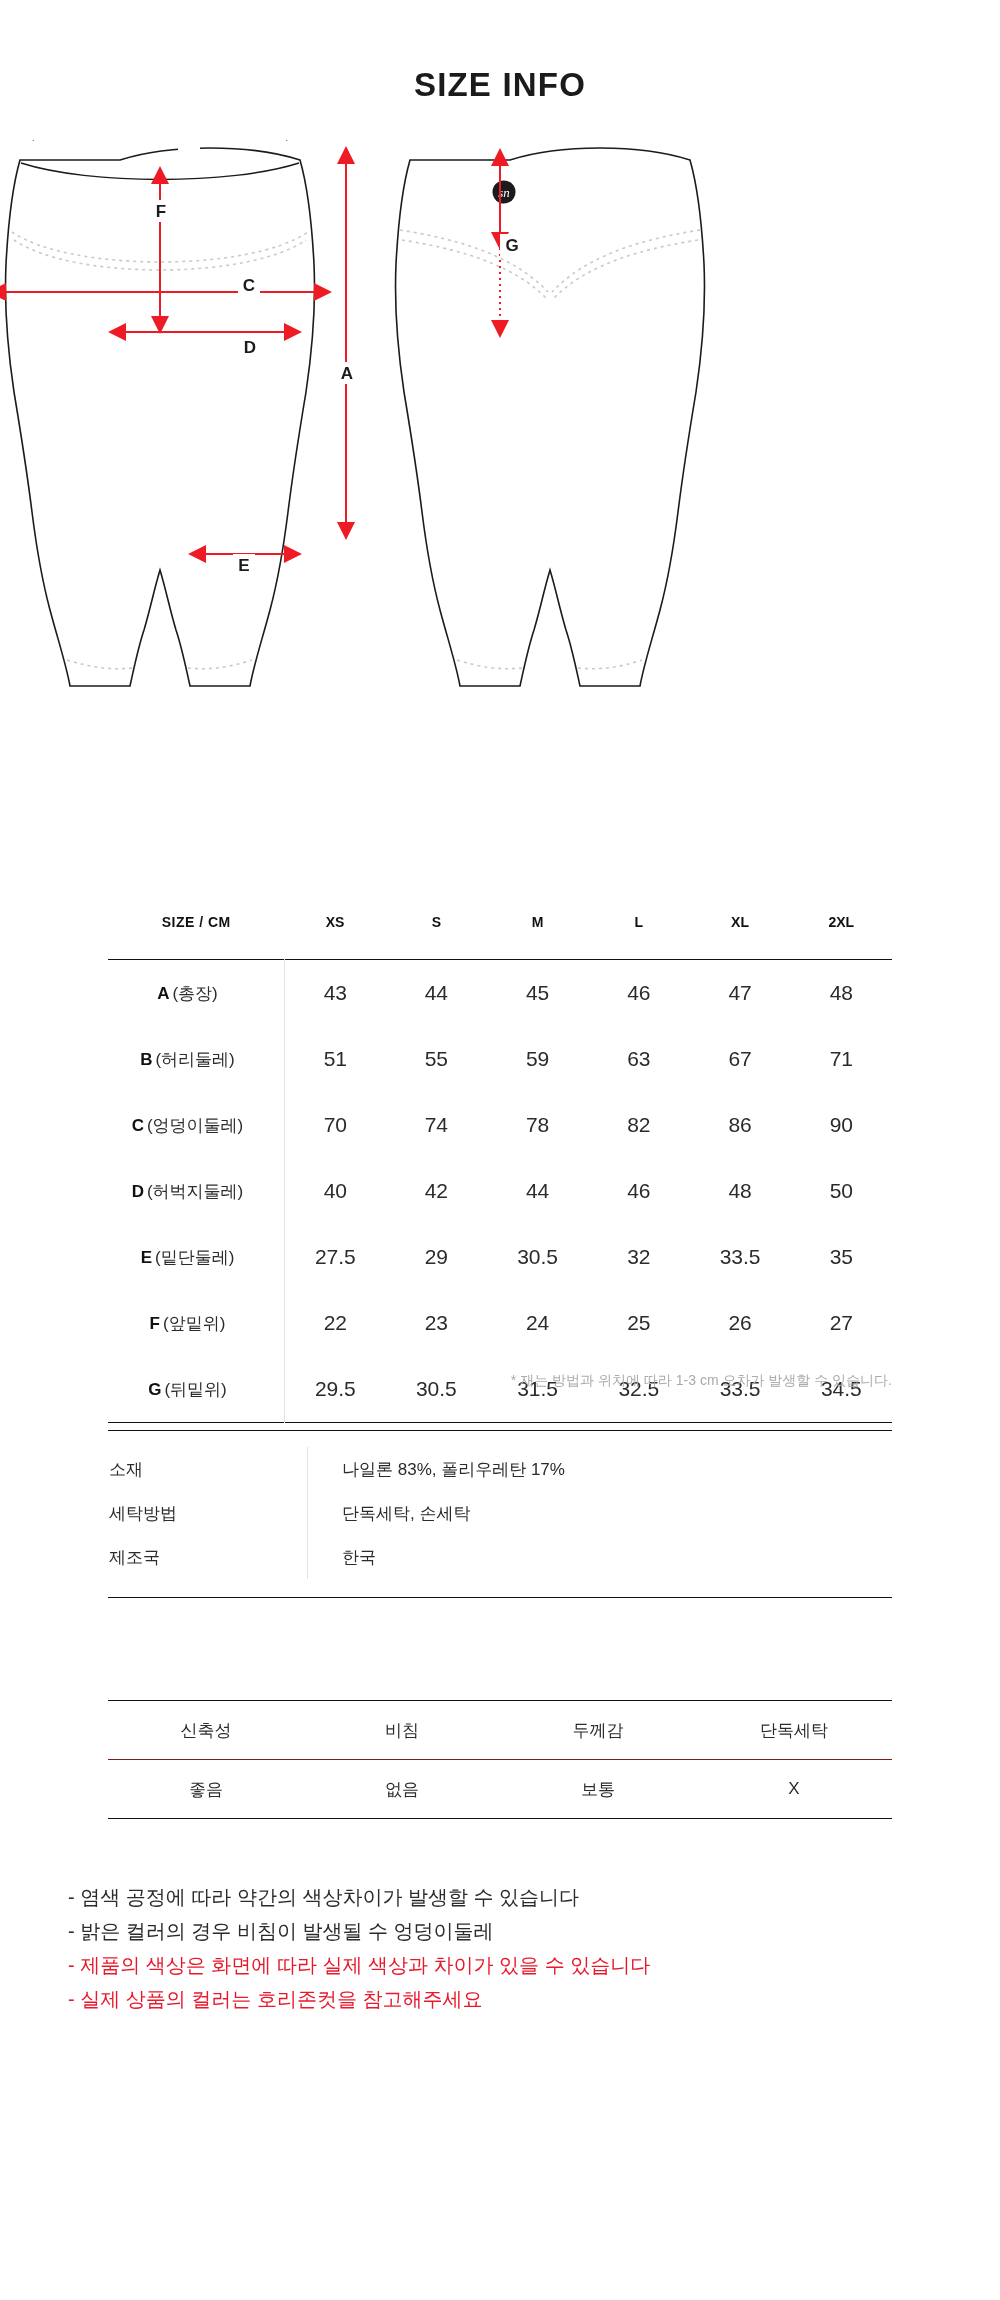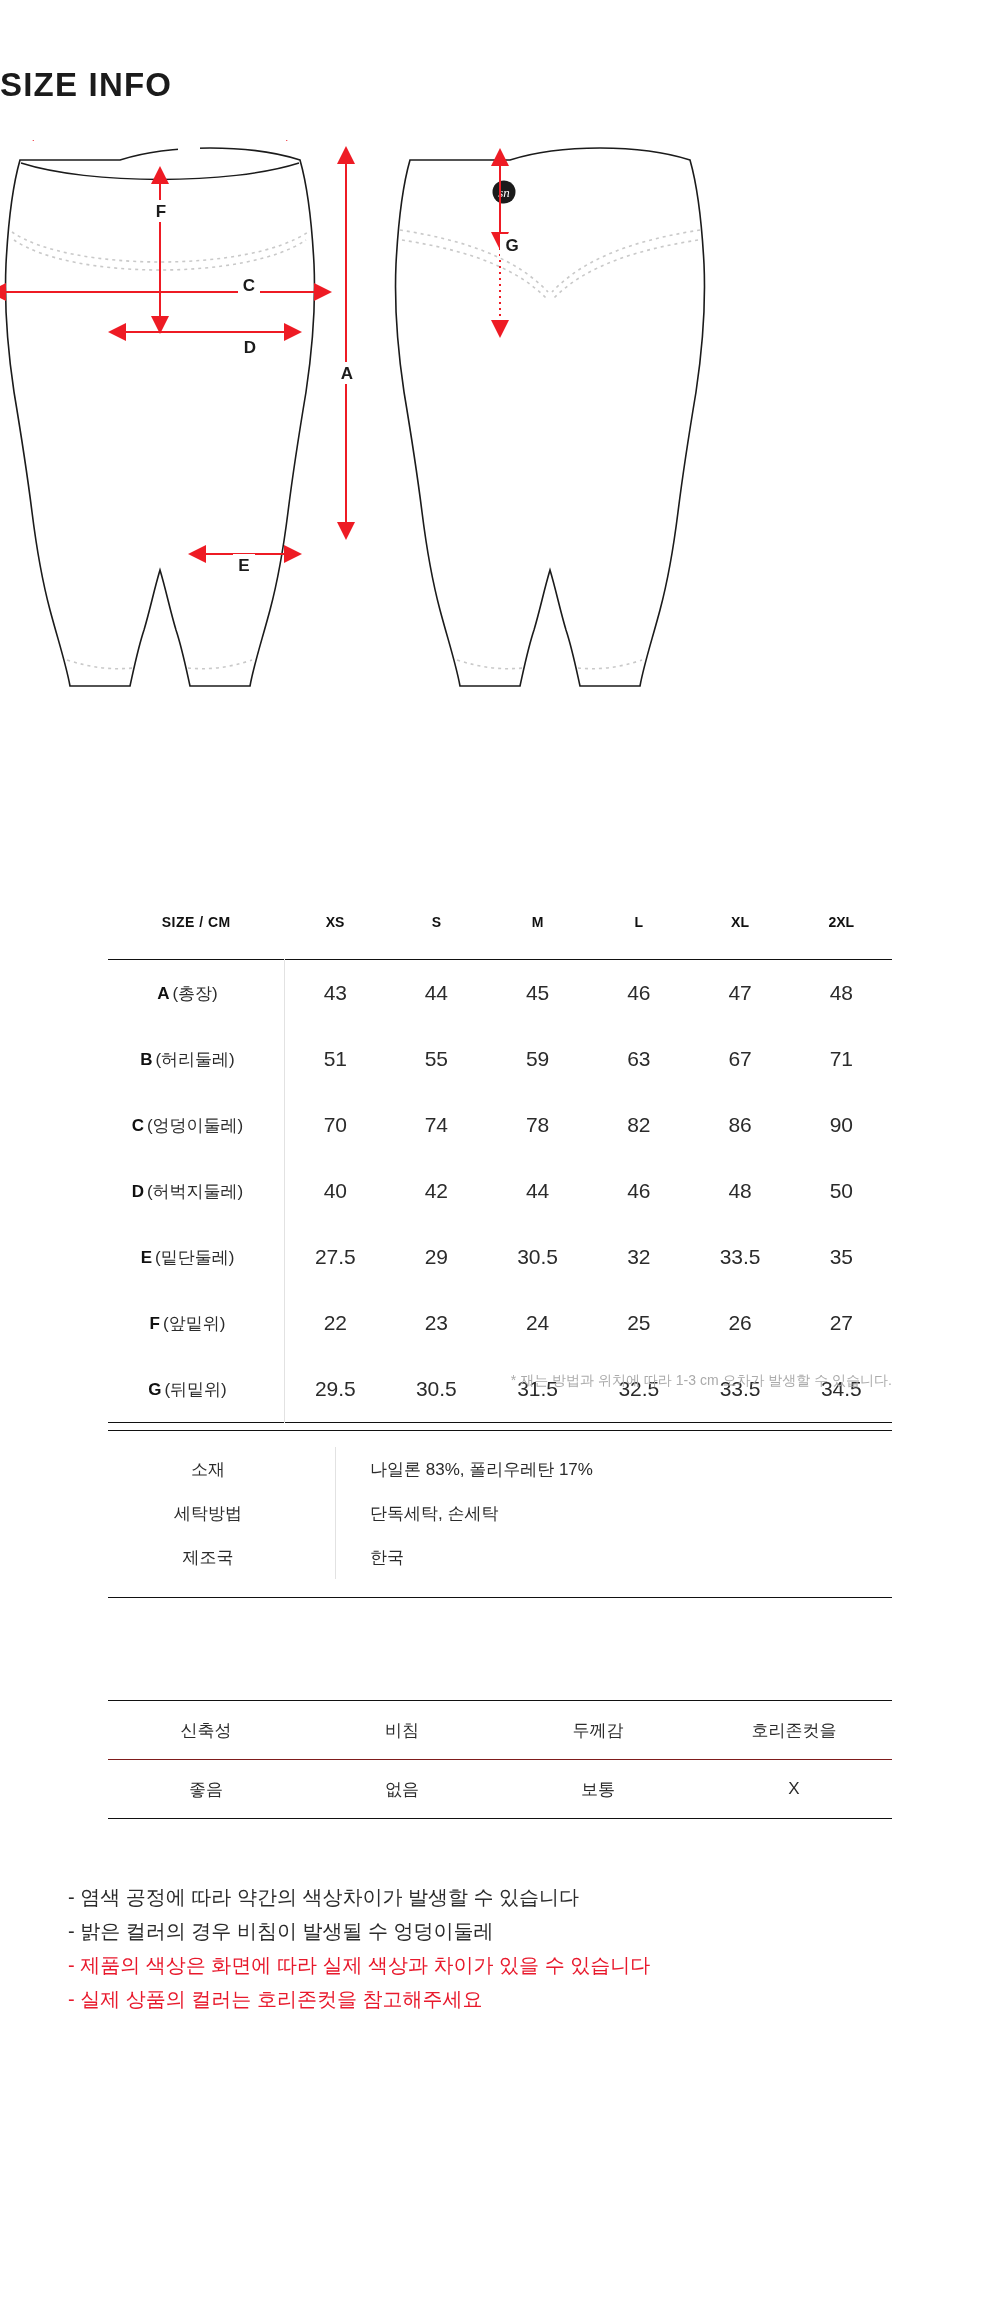--- a/index.html
+++ b/index.html
@@ -20,21 +20,21 @@
     height: 2300px;
     overflow: hidden;
   }
 
   
   .title {
     position: absolute;
     top: 66px;
     left: 0;
     width: 1000px;
-    text-align: left;
+    text-align: center;
     font-size: 33px;
     font-weight: bold;
     letter-spacing: 1.2px;
     color: #1b1b1b;
   }
 
   
   .diagram {
     position: absolute;
     top: 140px;
@@ -124,23 +124,23 @@
     table-layout: fixed;
   }
   table.spec-table td {
     font-size: 17px;
     height: 42px;
     vertical-align: middle;
     color: #2b2b2b;
   }
   table.spec-table td.spec-key {
     width: 198px;
-    text-align: center;
+    text-align: left;
     border-right: 1px solid #e2e2e2;
-    padding-right: 28px;
+    padding-right: 0;
   }
   table.spec-table td.spec-val {
     padding-left: 34px;
     text-align: left;
   }
 
   
   .prop-wrap {
     position: absolute;
     top: 1700px;
@@ -441,21 +441,21 @@
     </table>
   </div>
 
   <div class="prop-wrap">
     <table class="prop-table">
       <thead>
         <tr>
           <th>신축성</th>
           <th>비침</th>
           <th>두께감</th>
-          <th>호리존컷을</th>
+          <th>단독세탁</th>
         </tr>
       </thead>
       <tbody>
         <tr>
           <td>좋음</td>
           <td>없음</td>
           <td>보통</td>
           <td>X</td>
         </tr>
       </tbody>

